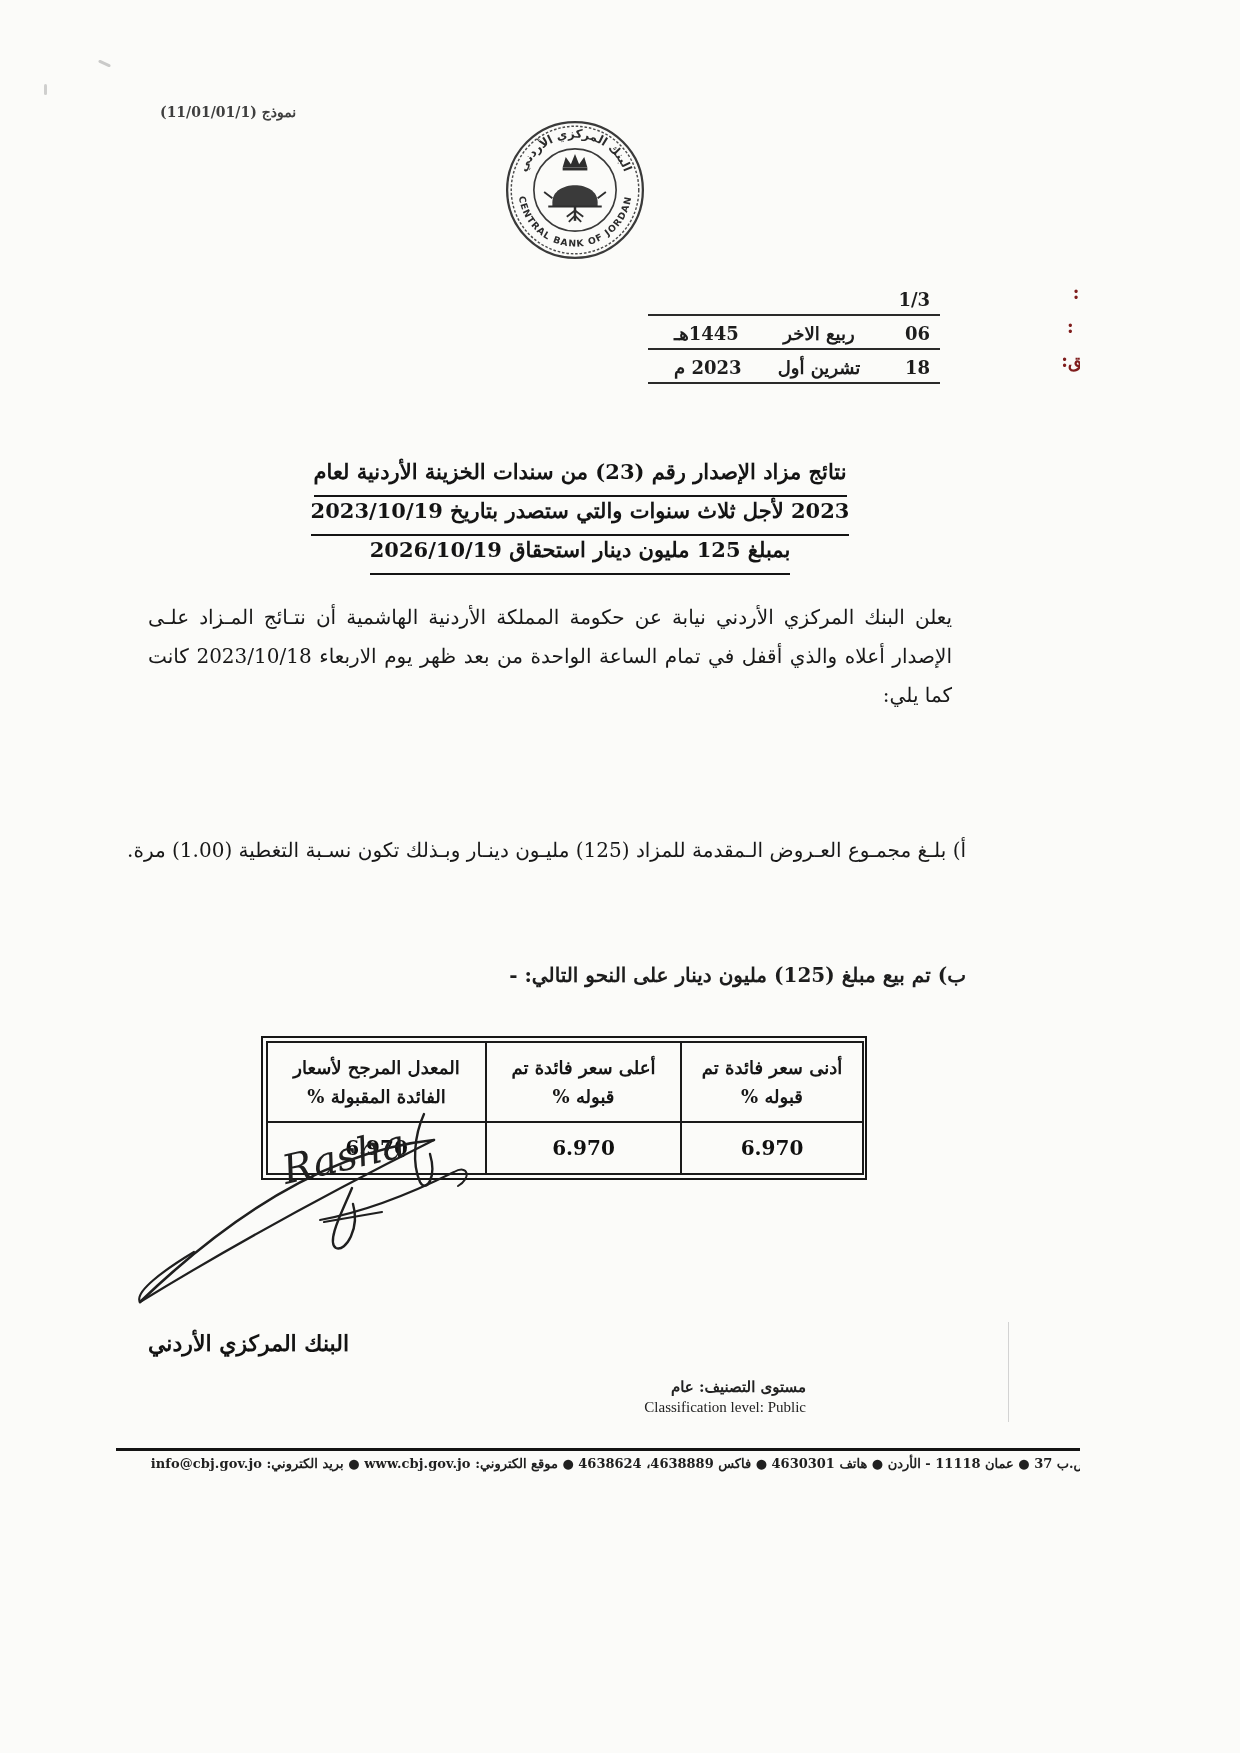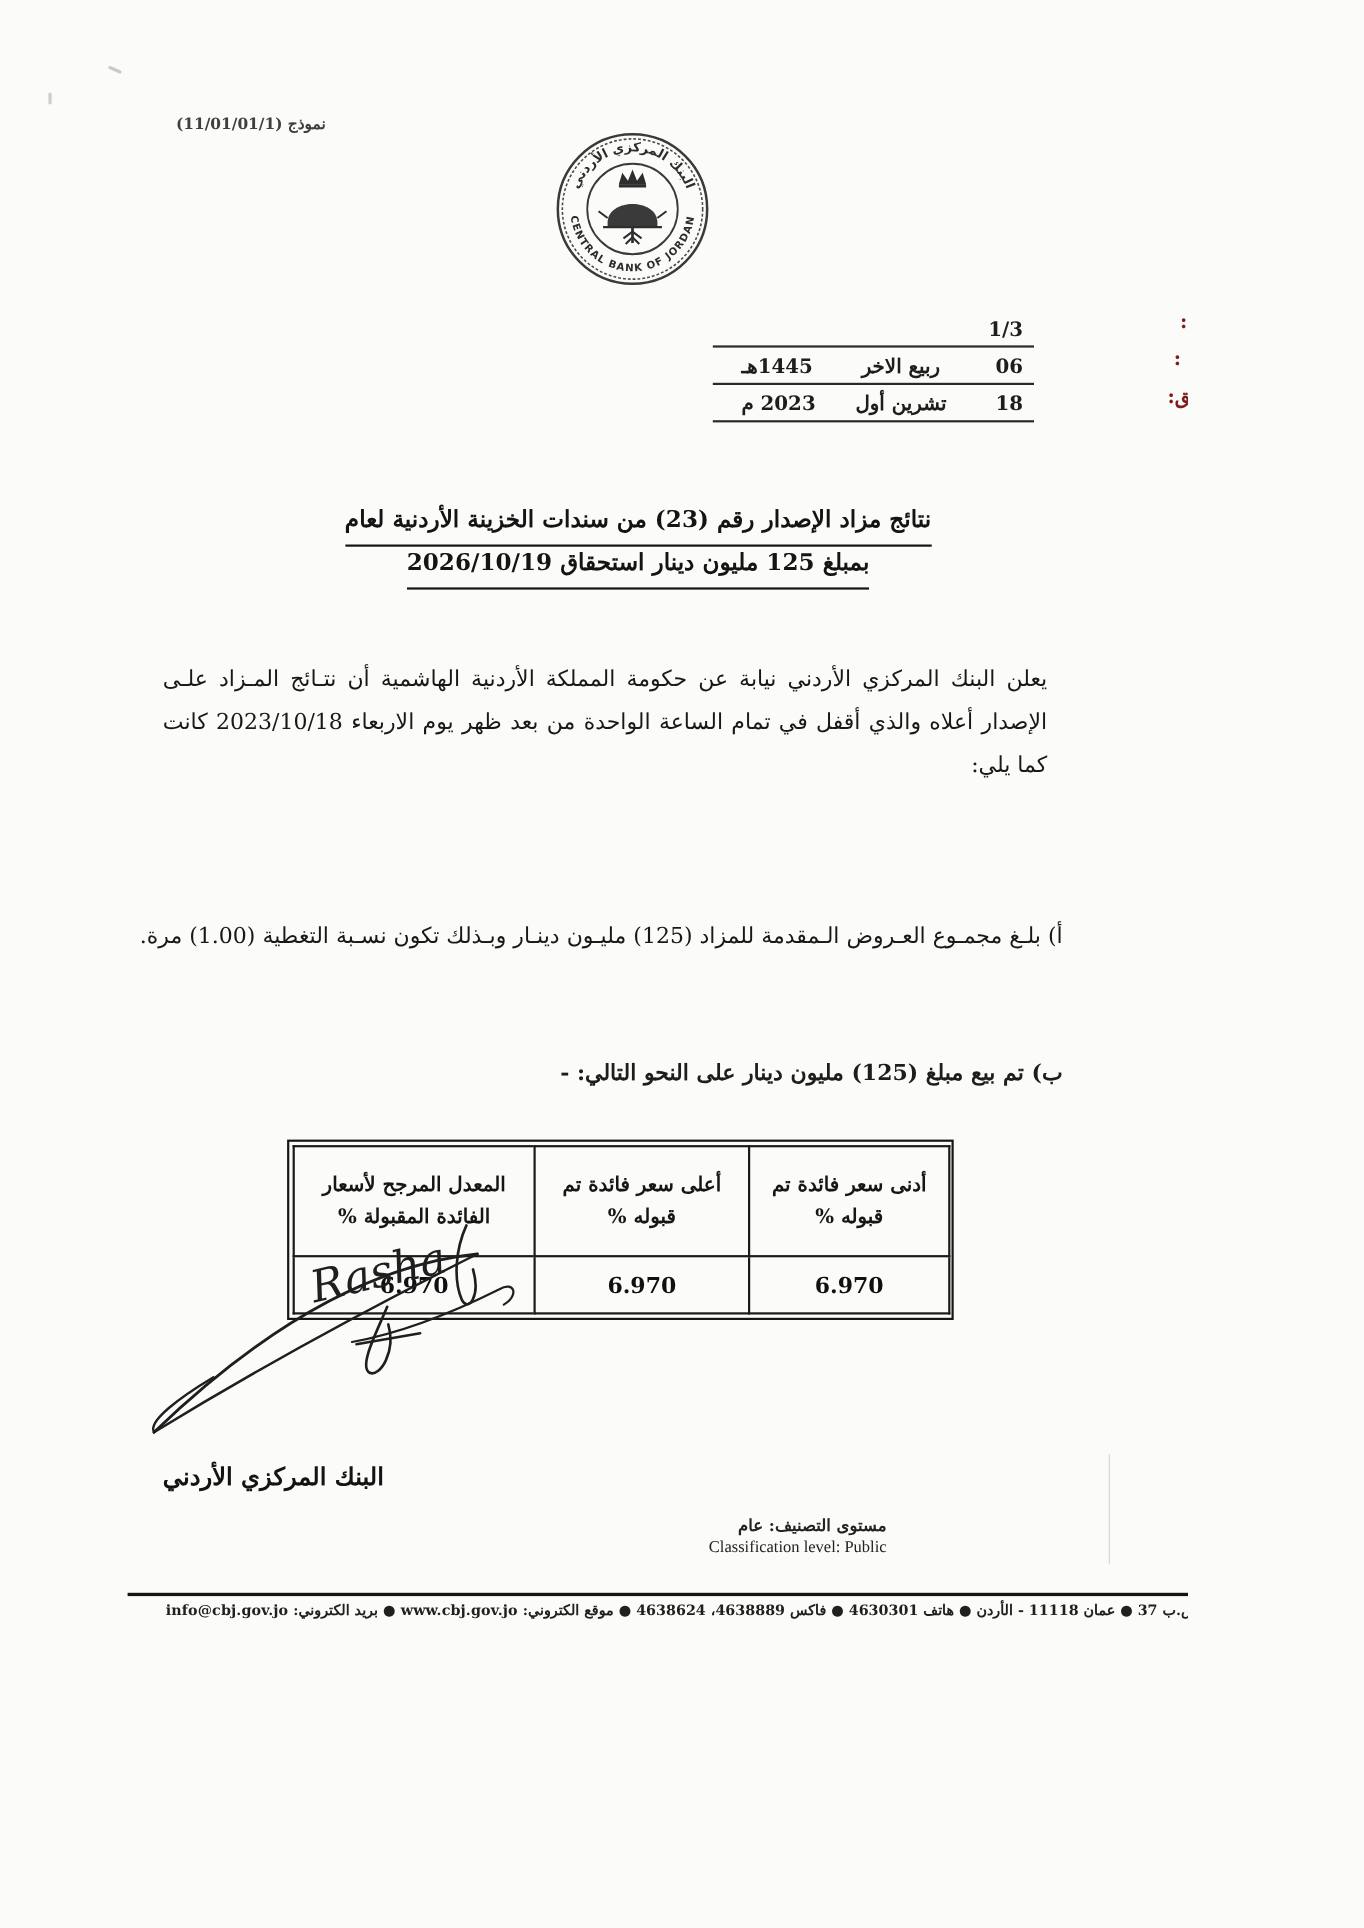--- a/index.html
+++ b/index.html
@@ -45,21 +45,21 @@
 
   
   .table-wrap{
     position:absolute;left:261px;top:1036px;width:596px;
     border:2px solid #161616;padding:3px;background:#fbfbf9;
   }
   table.results{border-collapse:collapse;width:100%;direction:rtl;table-layout:fixed;}
   table.results th,table.results td{border:2px solid #1a1a1a;}
   table.results th{
     height:74px;font-size:18px;font-weight:700;text-align:center;vertical-align:middle;
-    padding:12px 14px;line-height:29px;color:#161616;
+    padding:2px 14px;line-height:29px;color:#161616;
   }
   table.results td{
     height:48px;font-size:20px;font-weight:700;text-align:center;vertical-align:middle;color:#101010;
   }
   col.c0{width:182px;} col.c1{width:195px;} col.c2{width:219px;}
 
   
   .signature{position:absolute;left:124px;top:1092px;width:372px;height:240px;}
   .sig-entity{
     position:absolute;left:148px;top:1330px;direction:rtl;font-size:22px;font-weight:700;color:#131313;
@@ -134,20 +134,21 @@
     </div>
     <div class="ref-row">
       <span class="cell r">18</span>
       <span class="cell c">تشرين أول</span>
       <span class="cell l">2023 م</span>
     </div>
   </div>
 
   <div class="title">
     <div class="tline"><span>نتائج مزاد الإصدار رقم (23) من سندات الخزينة الأردنية لعام</span></div>
+    <div class="tline"><span>2023 لأجل ثلاث سنوات والتي ستصدر بتاريخ 2023/10/19</span></div>
     <div class="tline"><span>بمبلغ 125 مليون دينار استحقاق 2026/10/19</span></div>
   </div>
 
   <div class="para intro">يعلن البنك المركزي الأردني نيابة عن حكومة المملكة الأردنية الهاشمية أن نتـائج المـزاد علـى الإصدار أعلاه والذي أقفل في تمام الساعة الواحدة من بعد ظهر يوم الاربعاء 2023/10/18 كانت كما يلي:</div>
   <div class="para item-a">أ) بلـغ مجمـوع العـروض الـمقدمة للمزاد (125) مليـون دينـار وبـذلك تكون نسـبة التغطية (1.00) مرة.</div>
   <div class="item-b">ب) تم بيع مبلغ (125) مليون دينار على النحو التالي: -</div>
 
   <div class="table-wrap">
     <table class="results">
       <colgroup>

